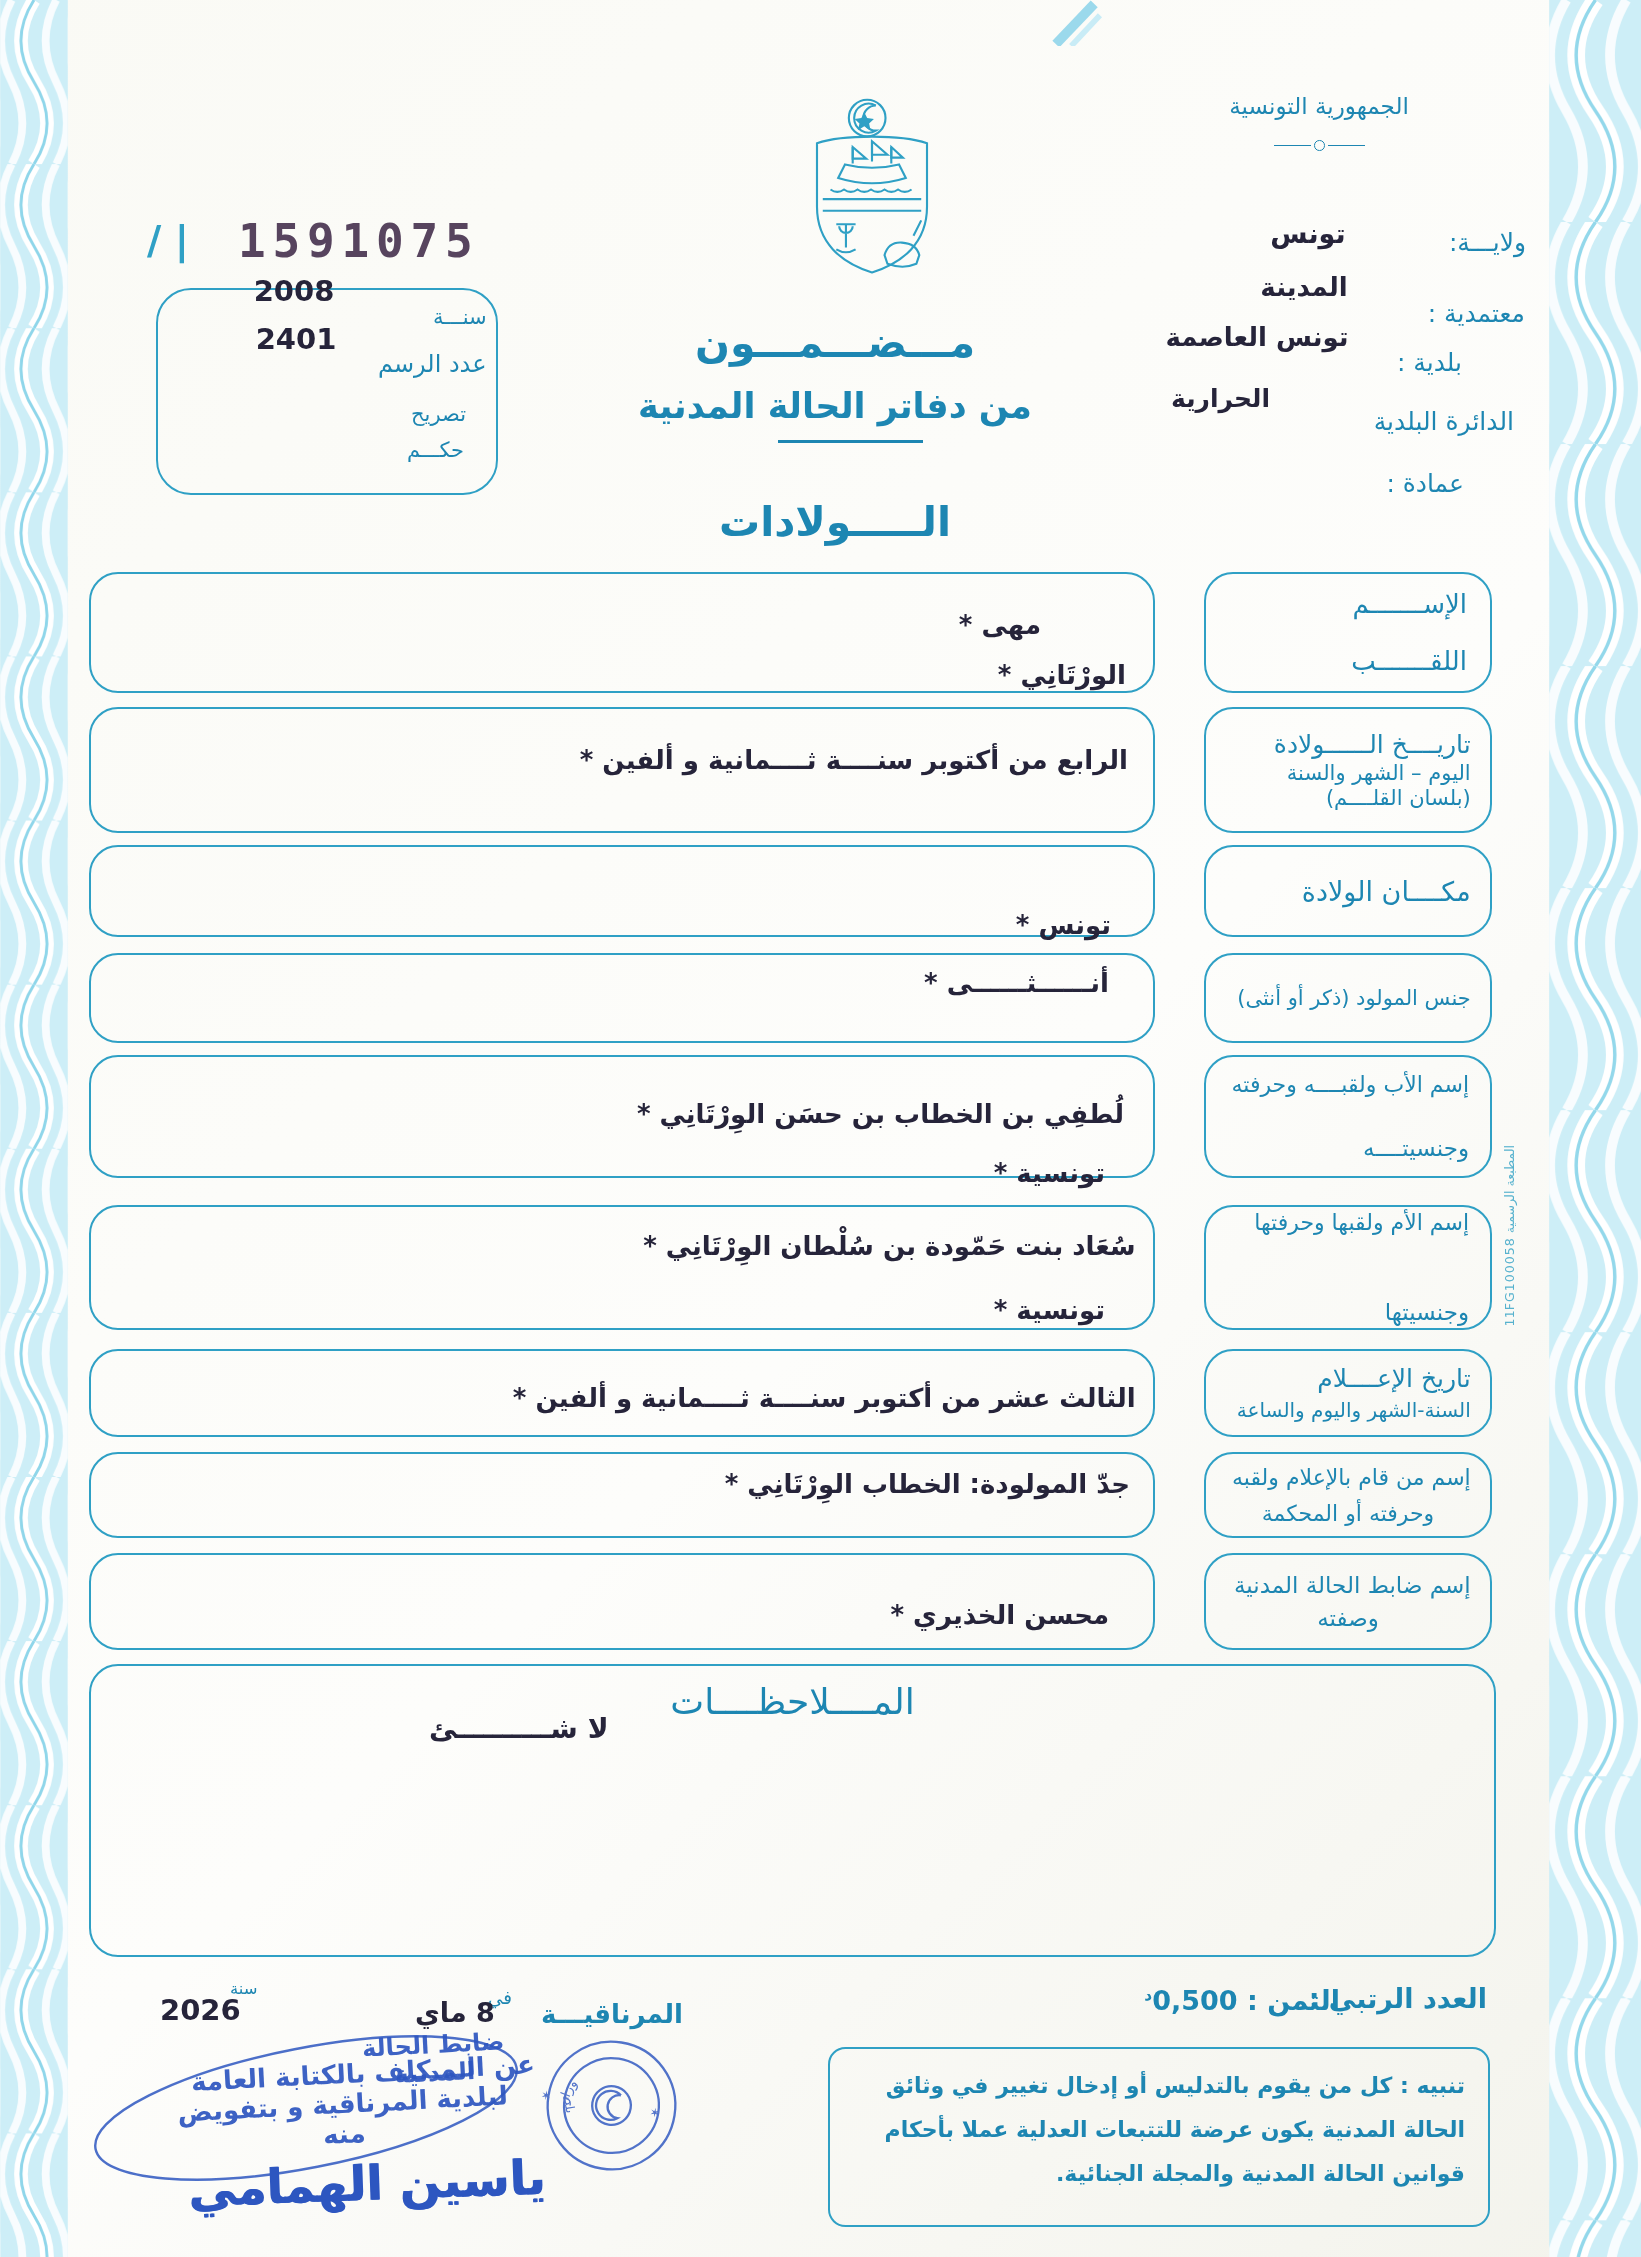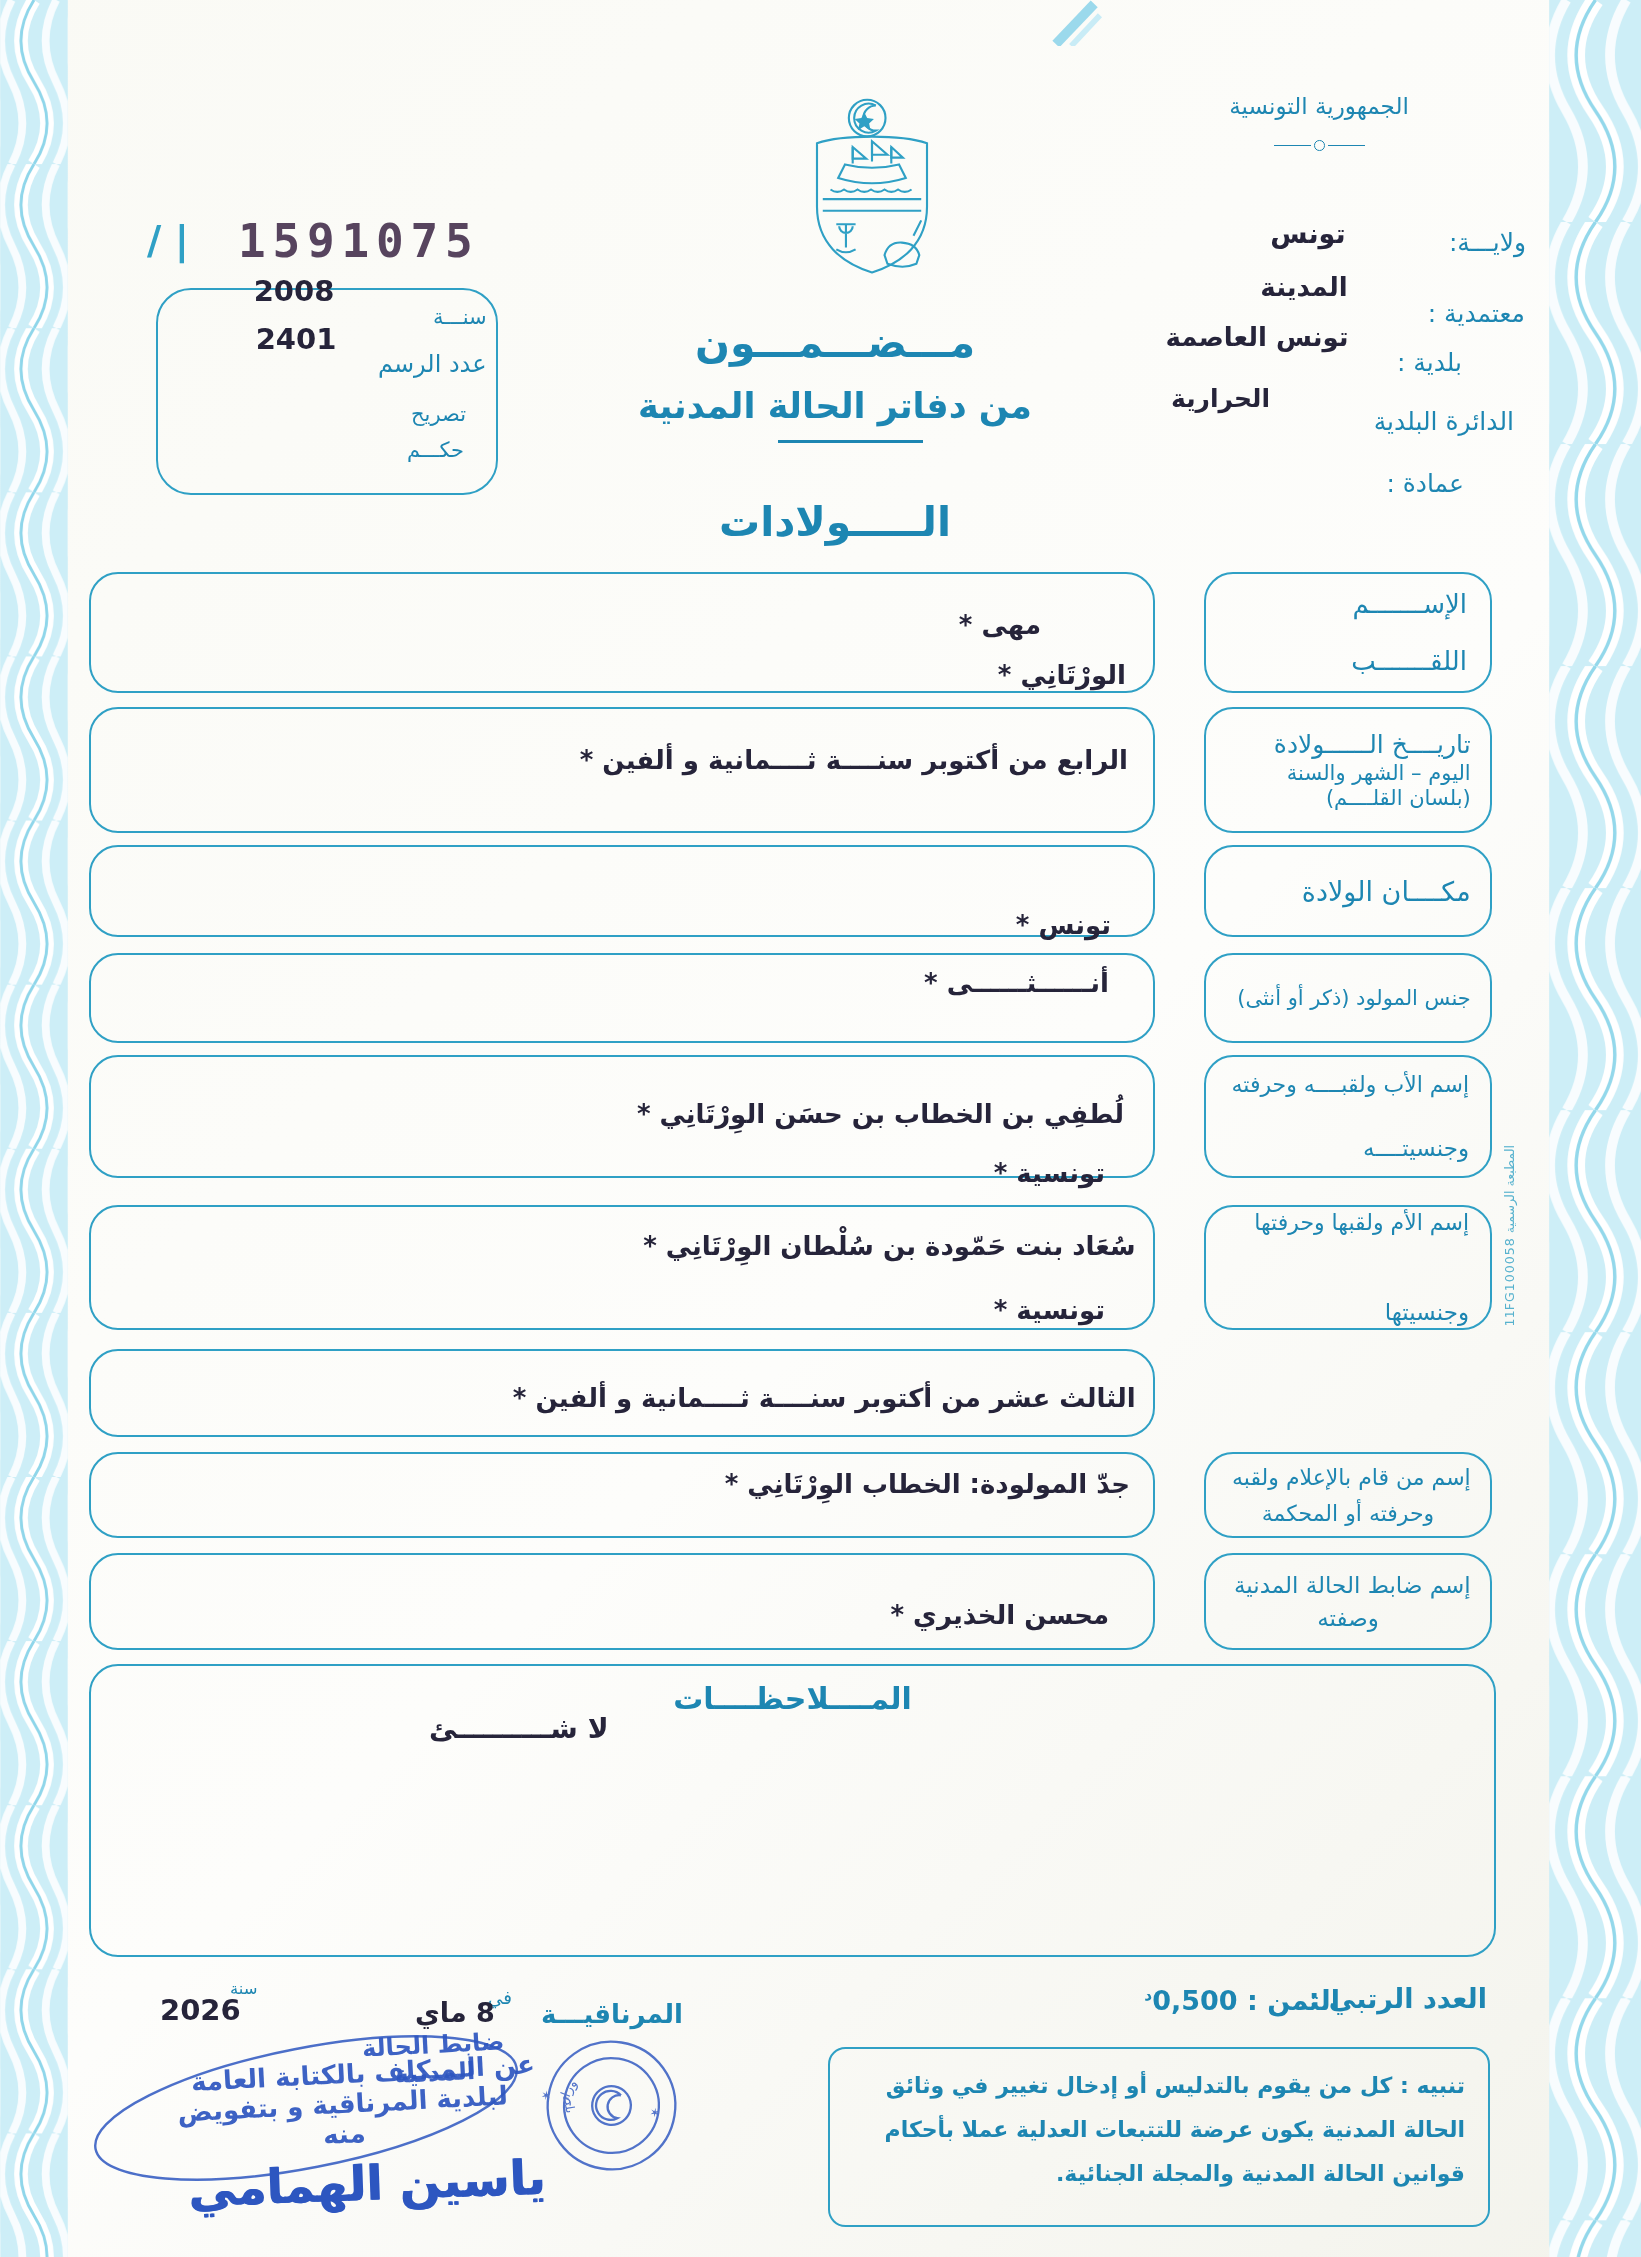--- a/index.html
+++ b/index.html
@@ -163,39 +163,43 @@
     <div class="vline" style="top:60px;right:48px">تونسية *</div>
   </div>
   <div class="lbox" style="top:1205px;height:125px;justify-content:space-between;padding:3px 21px">
     <div class="lline" style="font-size:22px">إسم الأم ولقبها وحرفتها</div>
     <div class="lline" style="font-size:23px">وجنسيتها</div>
   </div>
 
   <div class="vbox" style="top:1349px;height:88px">
     <div class="vline" style="top:3.9px;right:17.4px">الثالث عشر من أكتوبر سنــــة ثــــمانية و ألفين *</div>
   </div>
+  <div class="lbox" style="top:1349px;height:88px;justify-content:center;gap:4.8px">
+    <div class="lline" style="font-size:25px">تاريخ الإعــــلام</div>
+    <div class="lline" style="font-size:20px">السنة-الشهر واليوم والساعة</div>
+  </div>
 
   <div class="vbox" style="top:1452px;height:86px">
     <div class="vline" style="top:-13.5px;right:23px">جدّ المولودة: الخطاب الوِرْتَانِي *</div>
   </div>
   <div class="lbox" style="top:1452px;height:86px;justify-content:center;gap:11px">
     <div class="lline" style="font-size:22px">إسم من قام بالإعلام ولقبه</div>
     <div class="lline" style="font-size:22px;align-self:center">وحرفته أو المحكمة</div>
   </div>
 
   <div class="vbox" style="top:1553px;height:97px">
     <div class="vline" style="top:17.4px;right:44px">محسن الخذيري *</div>
   </div>
   <div class="lbox" style="top:1553px;height:97px;justify-content:center;gap:7.7px">
     <div class="lline" style="font-size:23px">إسم ضابط الحالة المدنية</div>
     <div class="lline" style="font-size:23px;align-self:center">وصفته</div>
   </div>
 
   <div class="abs" style="left:89px;top:1664px;width:1403px;height:289px;border:2.9px solid var(--teal);border-radius:29px">
-    <div class="abs lbl center" style="left:0;right:0;top:15.4px;font-size:30px;font-weight:700">المــــلاحظــــات</div>
+    <div class="abs lbl center" style="left:0;right:0;top:15.4px;font-size:36px;font-weight:400">المــــلاحظــــات</div>
     <div class="abs val nowrap" style="left:338px;top:46px;font-size:28px;letter-spacing:1px">لا شــــــــــئ</div>
   </div>
 
   <div class="abs lbl nowrap" style="right:154px;top:1983px;font-size:27px;font-weight:700">العدد الرتبي :</div>
   <div class="abs lbl nowrap" style="right:301px;top:1985px;font-size:27px;font-weight:700"><span>الثمن : 0,500</span><sup style="font-size:15.4px">د</sup></div>
 
   <div class="abs lbl nowrap" style="left:541px;top:1999px;font-size:26px;font-weight:700">المرناقيـــة</div>
   <div class="abs lbl nowrap" style="left:488px;top:1987px;font-size:18.3px">في</div>
   <div class="abs val nowrap" style="left:415px;top:1997px;font-size:27px">8 ماي</div>
   <div class="abs lbl nowrap" style="left:230px;top:1979px;font-size:16.4px">سنة</div>

